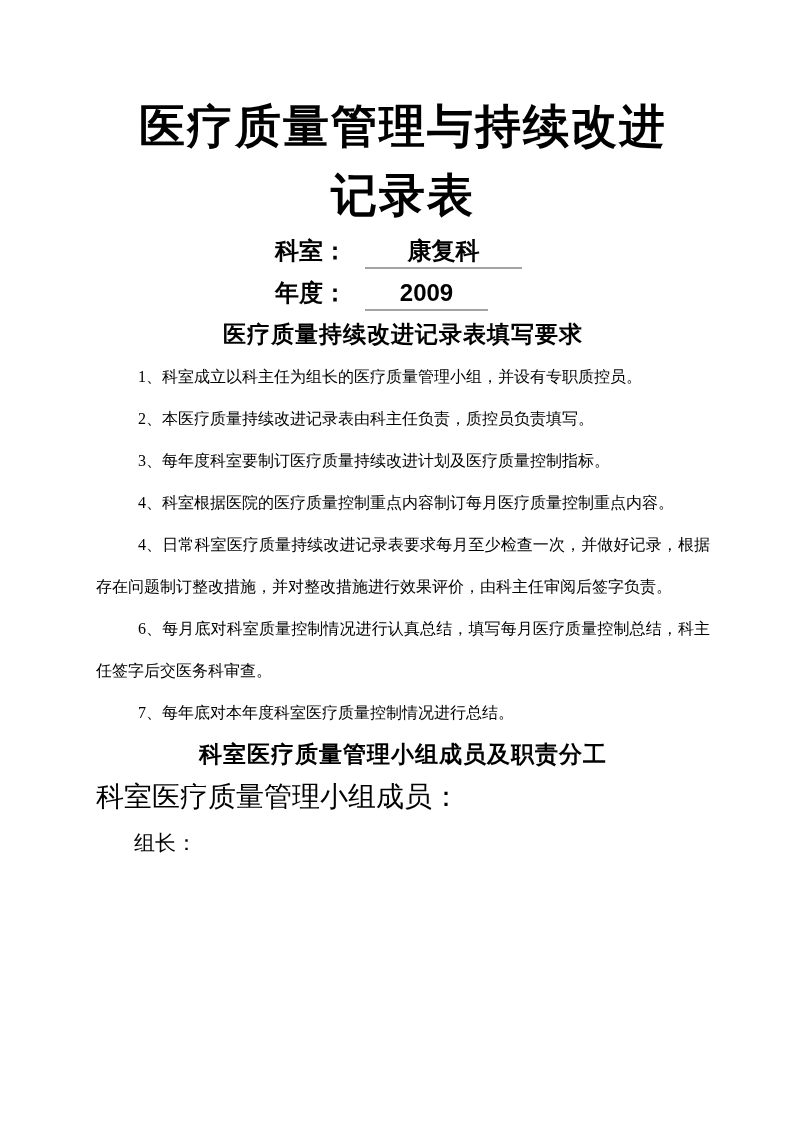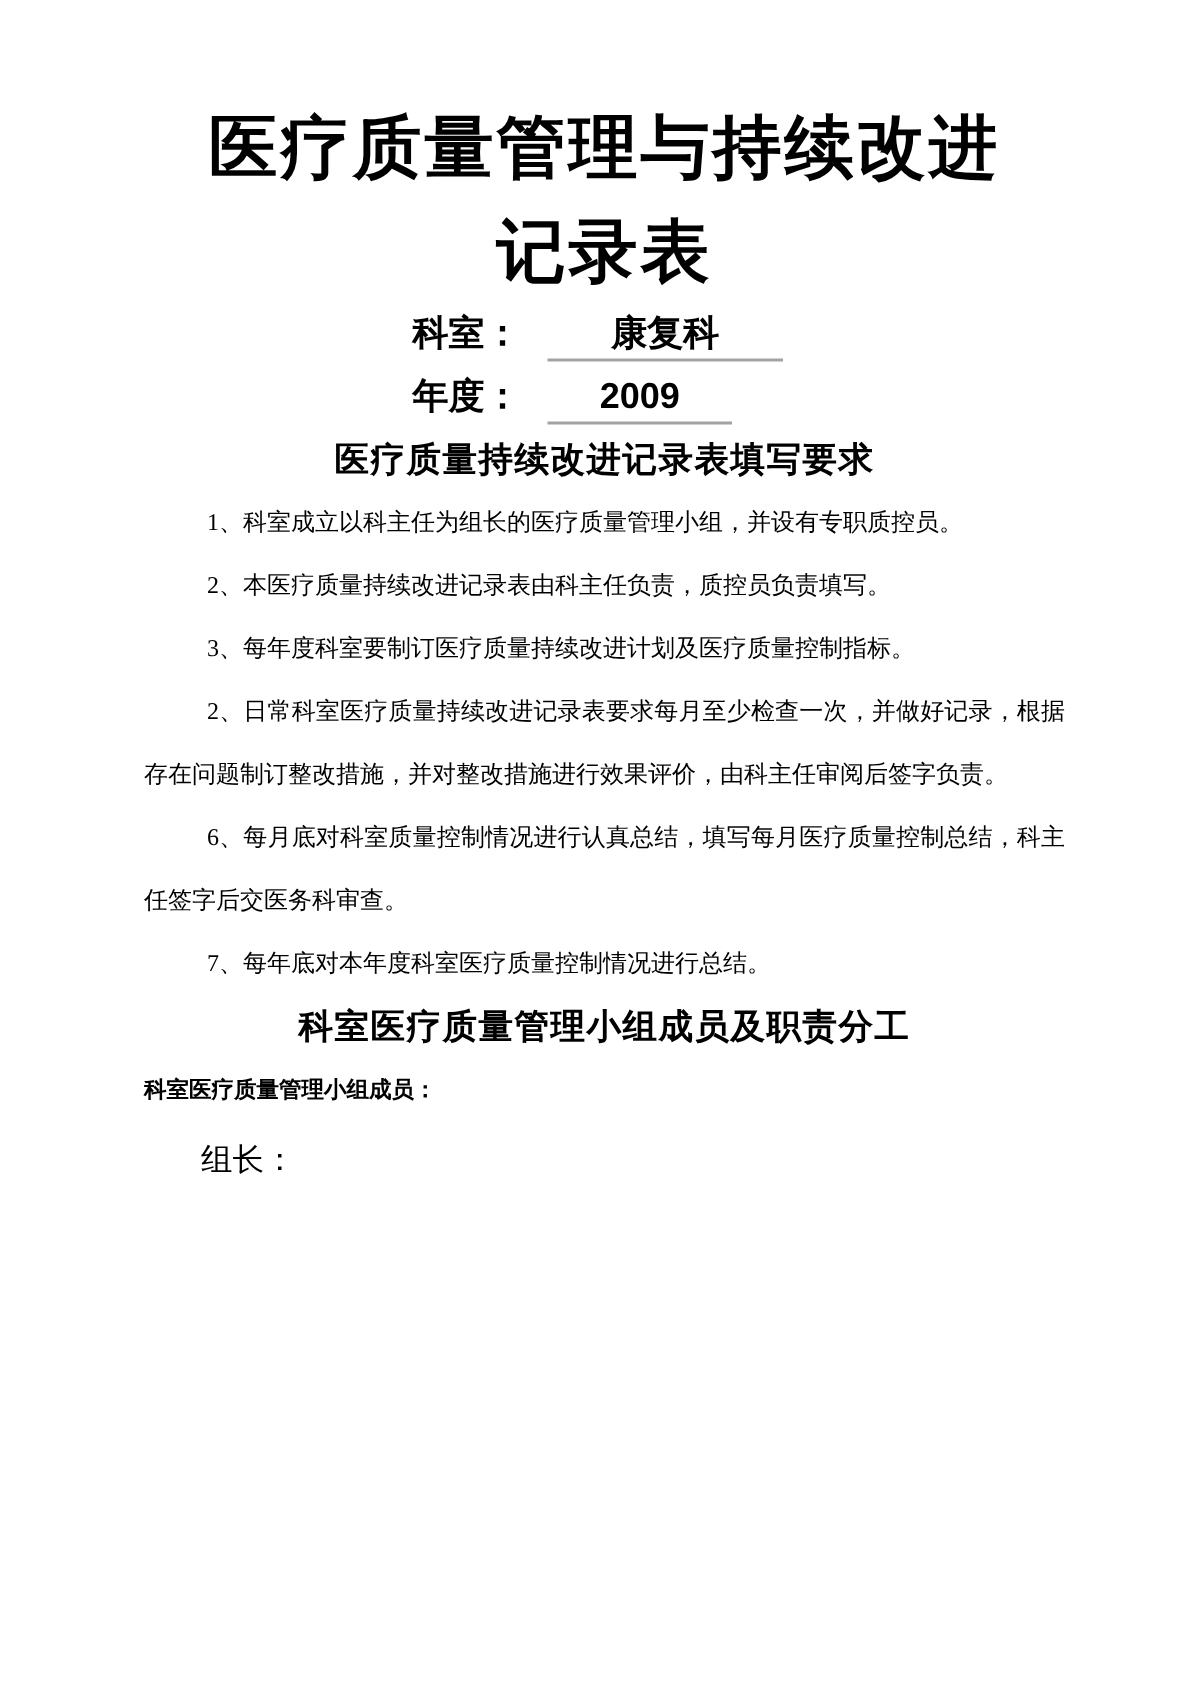--- a/index.html
+++ b/index.html
@@ -6,21 +6,21 @@
     margin: 0;
     padding: 0;
     background: #ffffff;
   }
   .page {
     position: relative;
     width: 793px;
     height: 1122px;
     box-sizing: border-box;
     margin: 0 auto;
-    padding: 64px 83px 0 96px;
+    padding: 92px 83px 0 96px;
     background: #ffffff;
     color: #000000;
     font-family: "Liberation Serif", "DejaVu Serif", serif;
     overflow: hidden;
   }
   .doc-title {
     margin: 0;
     text-align: center;
     font-family: "Liberation Sans", "DejaVu Sans", sans-serif;
     font-weight: bold;
@@ -62,23 +62,22 @@
   }
   .item {
     margin: 0;
     font-size: 16px;
     line-height: 42px;
     text-align: justify;
     text-indent: 42px;
   }
   .plain-line {
     margin: 0;
-    font-size: 15px;
+    font-size: 28px;
     line-height: 42px;
-    font-weight: bold;
   }
   .leader-line {
     margin: 4px 0 0 0;
     font-size: 21px;
     line-height: 42px;
     text-indent: 38px;
     font-family: Liberation Serif, serif;
   }
 </style>
 </head>
@@ -97,21 +96,22 @@
 
   <div class="field-row">
     <span class="field-label">年度：</span><span class="field-value year">2009</span>
   </div>
 
   <h2 class="section-heading">医疗质量持续改进记录表填写要求</h2>
 
   <p class="item">1、科室成立以科主任为组长的医疗质量管理小组，并设有专职质控员。</p>
   <p class="item">2、本医疗质量持续改进记录表由科主任负责，质控员负责填写。</p>
   <p class="item">3、每年度科室要制订医疗质量持续改进计划及医疗质量控制指标。</p>
-  <p class="item">2、日常科室医疗质量持续改进记录表要求每月至少检查一次，并做好记录，根据存在问题制订整改措施，并对整改措施进行效果评价，由科主任审阅后签字负责。</p>
+  <p class="item">4、科室根据医院的医疗质量控制重点内容制订每月医疗质量控制重点内容。</p>
+  <p class="item">4、日常科室医疗质量持续改进记录表要求每月至少检查一次，并做好记录，根据存在问题制订整改措施，并对整改措施进行效果评价，由科主任审阅后签字负责。</p>
   <p class="item">6、每月底对科室质量控制情况进行认真总结，填写每月医疗质量控制总结，科主任签字后交医务科审查。</p>
   <p class="item">7、每年底对本年度科室医疗质量控制情况进行总结。</p>
 
   <h2 class="section-heading">科室医疗质量管理小组成员及职责分工</h2>
 
   <p class="plain-line">科室医疗质量管理小组成员：</p>
 
   <p class="leader-line">组长：</p>
 
 </div>

